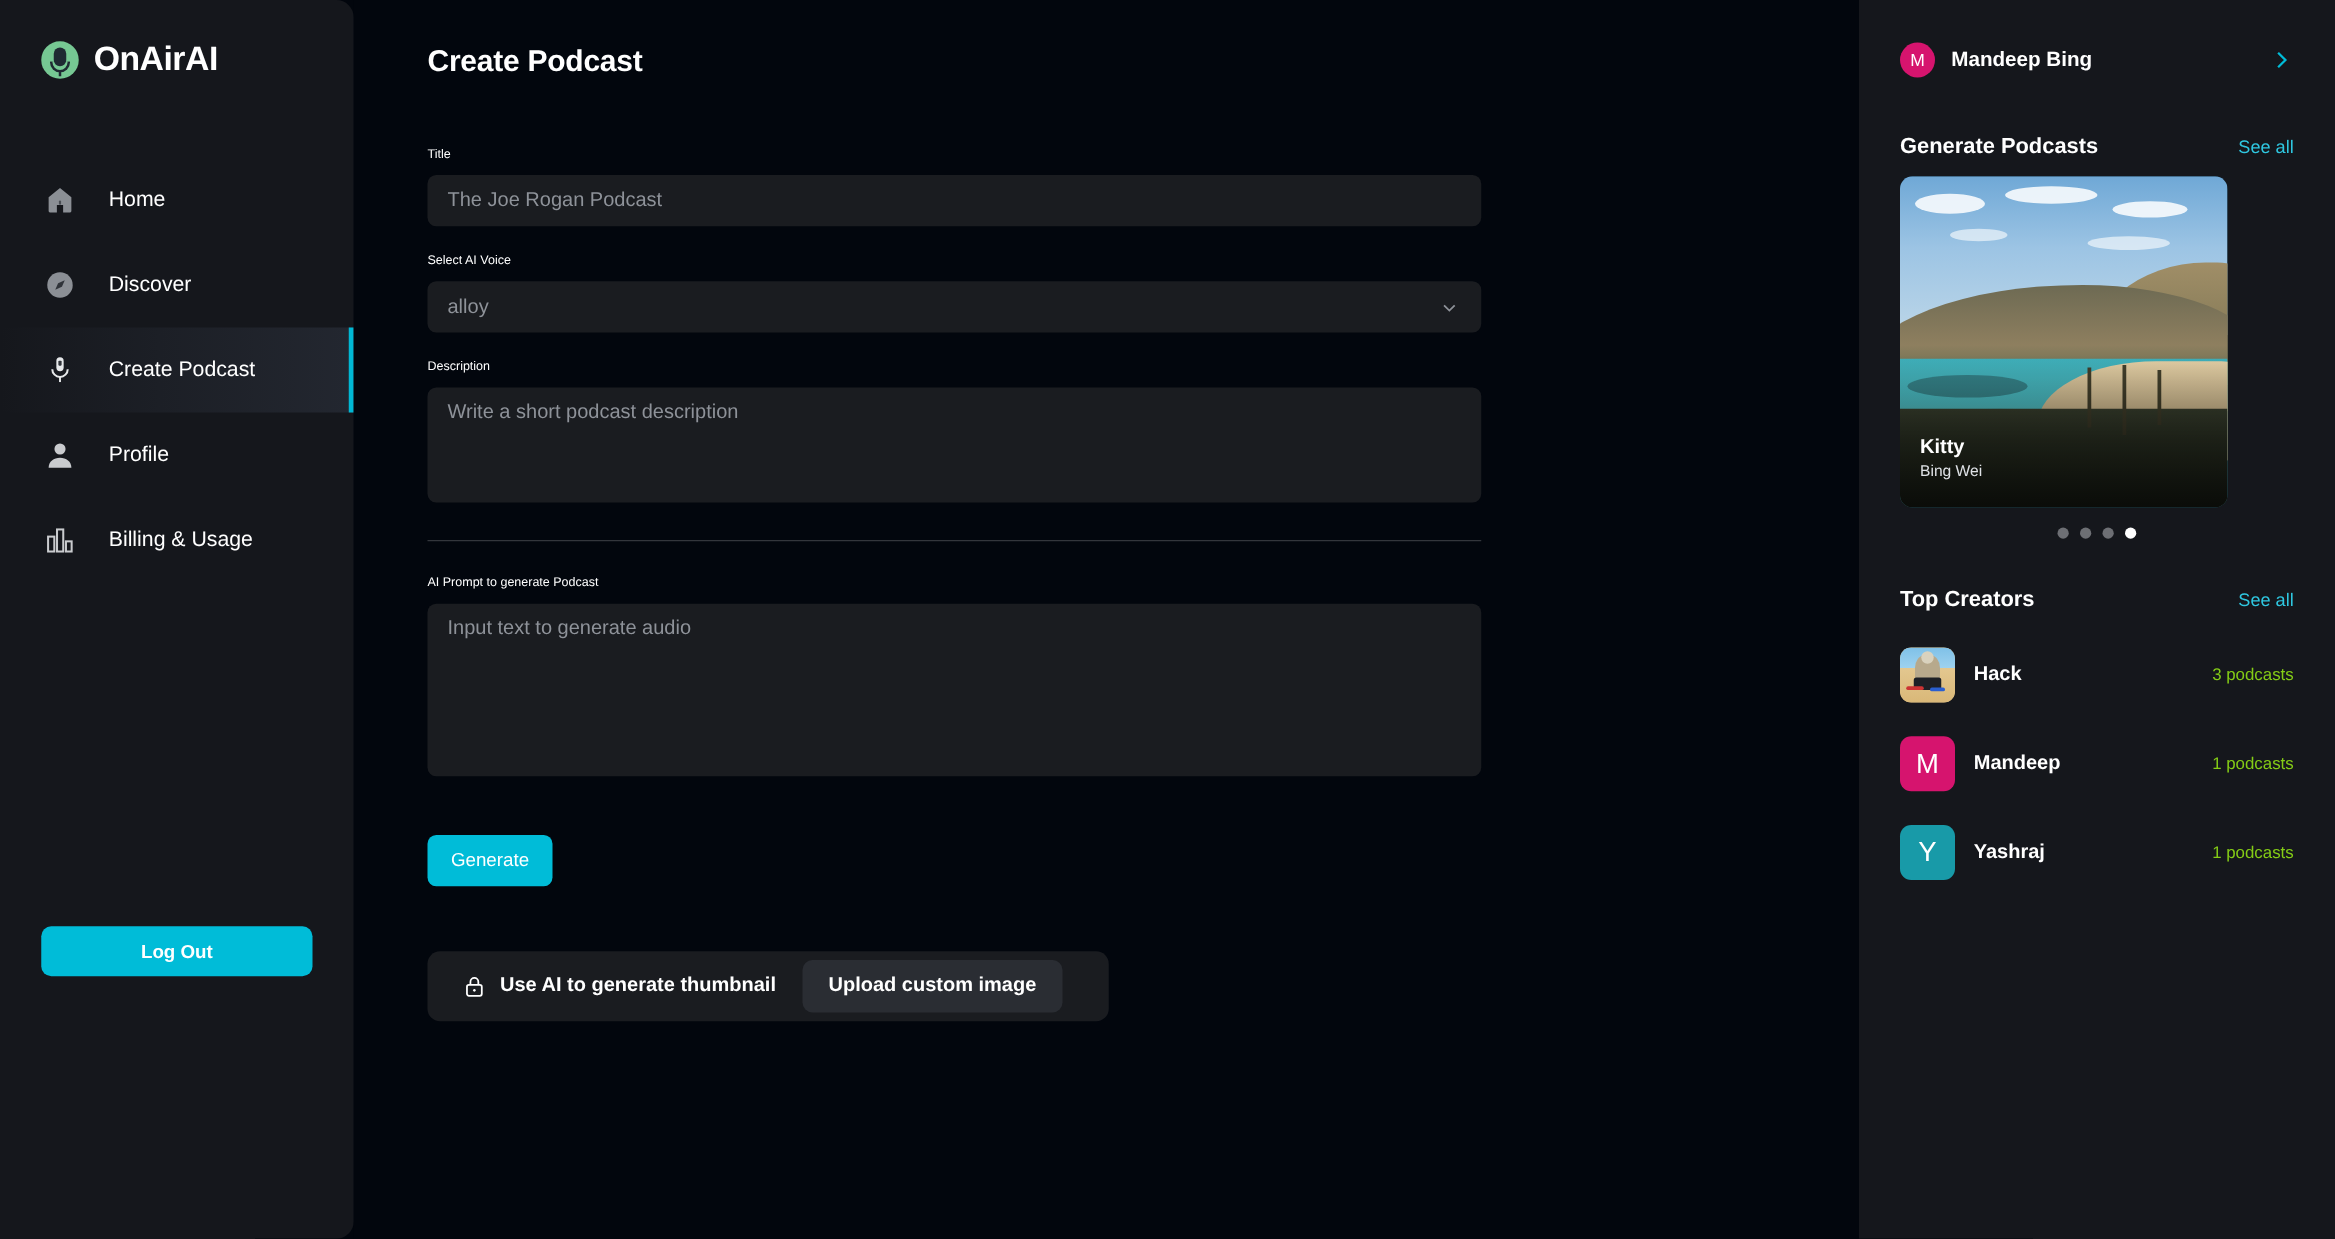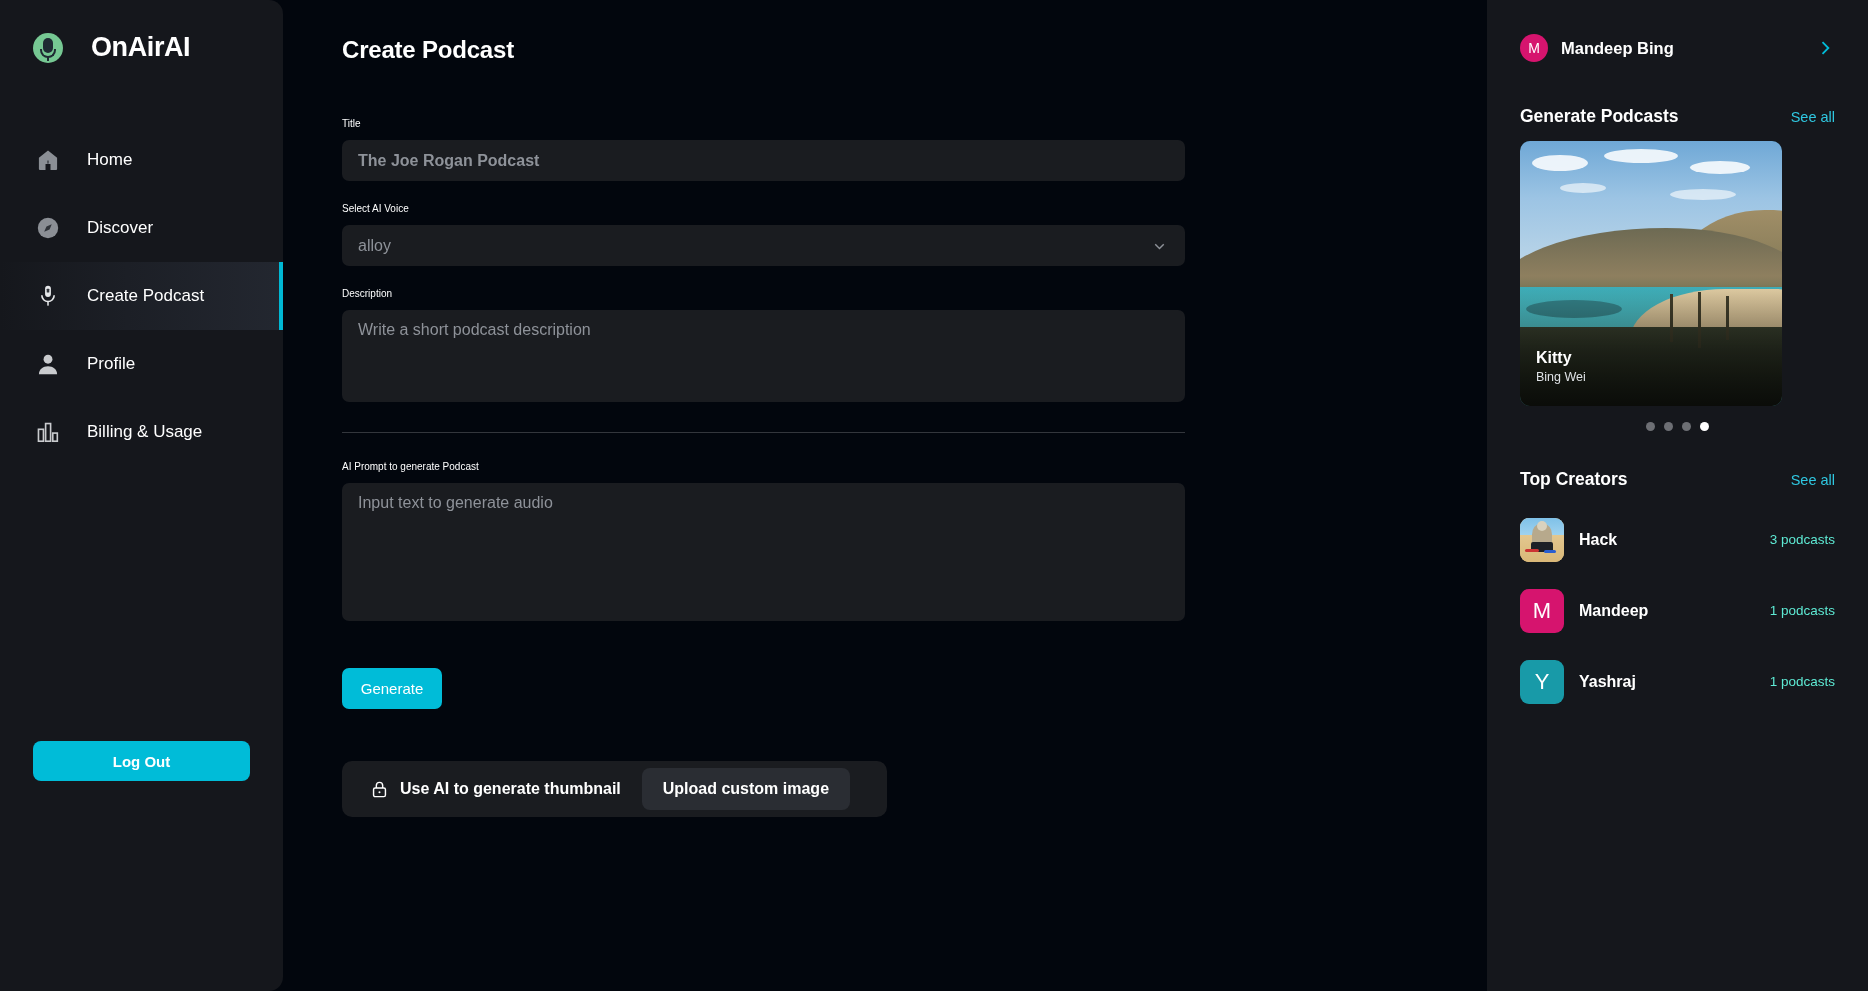--- a/index.html
+++ b/index.html
@@ -15,21 +15,21 @@
   
   .sidebar {
     width: 283px; flex: 0 0 283px; height: 991px;
     background: #15171c;
     border-top-right-radius: 14px;
     border-bottom-right-radius: 14px;
     display: flex; flex-direction: column;
     position: relative;
     overflow: hidden;
   }
-  .brand { display: flex; align-items: center; gap: 28px; padding: 32px 0 0 33px; }
+  .brand { display: flex; align-items: center; gap: 12px; padding: 32px 0 0 33px; }
   .brand-logo {
     width: 30px; height: 30px; border-radius: 50%;
     background: #76c893;
     display: flex; align-items: center; justify-content: center;
     position: relative; flex: 0 0 30px;
   }
   .brand-logo .mic-body {
     width: 10px; height: 15px; border-radius: 5px;
     background: #1f2a33; position: absolute; top: 5px; left: 10px;
   }
@@ -86,21 +86,21 @@
   .field-label {
     color: #ffffff; font-size: 10px; font-weight: 400;
     display: block; margin-bottom: 11px;
   }
   .input-box {
     width: 843px; background: #1a1c20; border: none; border-radius: 7px;
     color: #d8dade; font-family: "Liberation Sans", sans-serif;
     font-size: 16px; padding: 0 16px;
   }
   .input-box::placeholder { color: #8e9299; }
-  input.input-box { height: 41px; font-weight: bold; }
+  input.input-box { height: 41px; }
   .select-wrap { position: relative; width: 843px; }
   select.input-box {
     height: 41px; appearance: none; -webkit-appearance: none;
     color: #8e9299; cursor: pointer;
   }
   .select-chevron {
     position: absolute; right: 17px; top: 50%; transform: translateY(-50%);
     pointer-events: none; color: #8e9299; line-height: 0;
   }
   textarea.input-box {
@@ -207,21 +207,21 @@
     display: flex; align-items: center; gap: 15px;
     height: 71px; cursor: pointer;
   }
   .creator-avatar {
     width: 44px; height: 44px; border-radius: 9px; flex: 0 0 44px;
     display: flex; align-items: center; justify-content: center;
     color: #ffffff; font-size: 22px; font-weight: 400; overflow: hidden;
     position: relative;
   }
   .creator-name { color: #ffffff; font-size: 16px; font-weight: 700; flex: 1 1 auto; }
-  .creator-count { color: #5eead4; font-size: 13.5px; }
+  .creator-count { color: #84cc16; font-size: 13.5px; }
 
   
   .hack-art { position: absolute; inset: 0; background: linear-gradient(180deg,#7fc1e8 0%, #9ed2ef 38%, #e3c78f 38%, #d9b878 100%); }
   .hack-fig { position: absolute; left: 12px; top: 6px; width: 20px; height: 26px;
     background: #b7a98c; border-radius: 40% 40% 30% 30%; }
   .hack-head { position: absolute; left: 17px; top: 3px; width: 10px; height: 10px;
     background: #d9d2be; border-radius: 50%; }
   .hack-laptop { position: absolute; left: 11px; top: 24px; width: 22px; height: 10px;
     background: #1d2026; border-radius: 2px; }
   .hack-wire { position: absolute; left: 5px; top: 31px; width: 14px; height: 3px;

